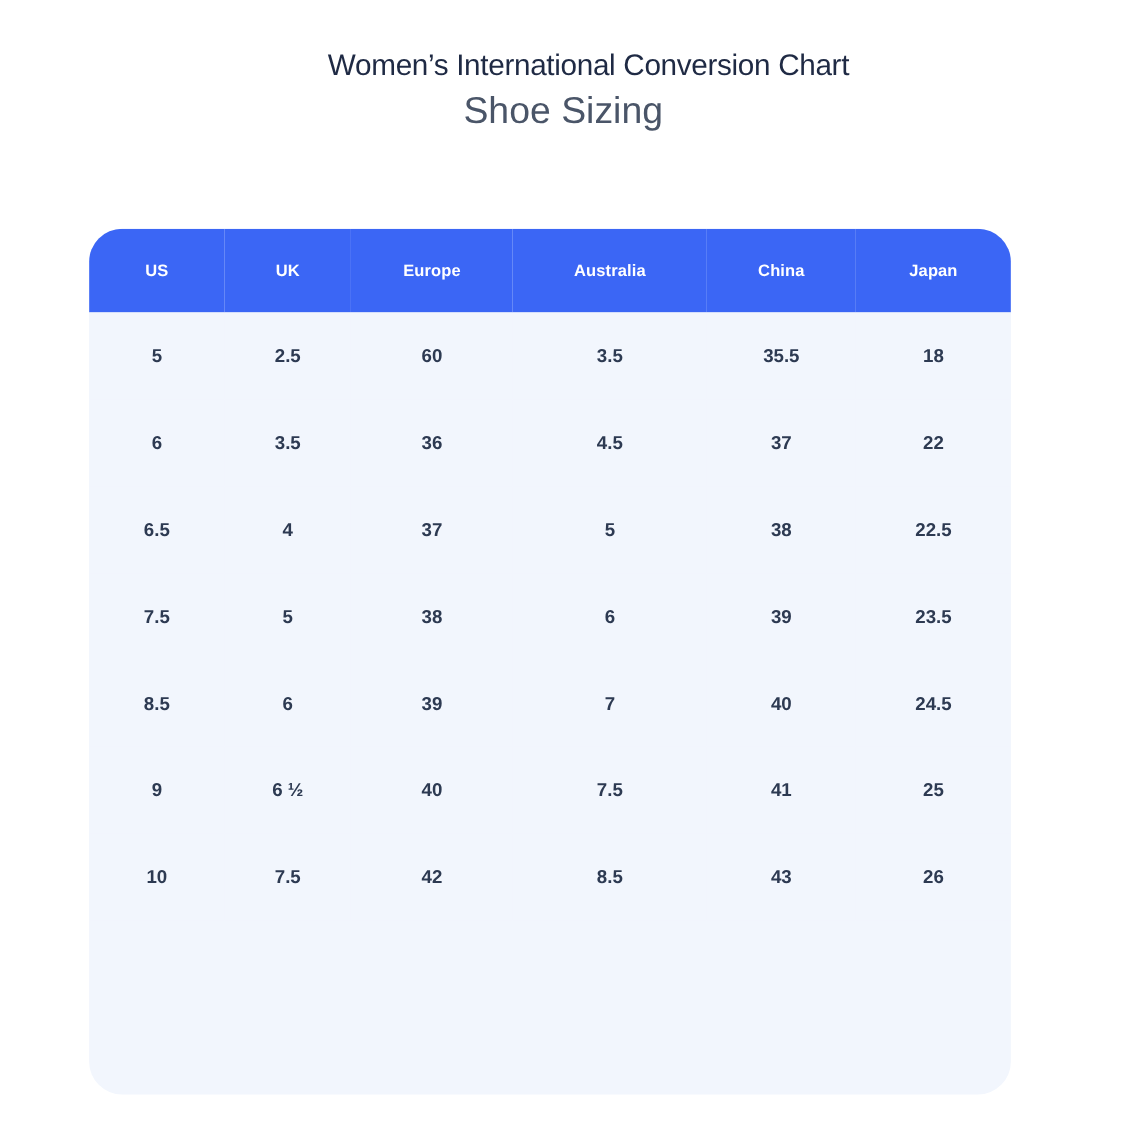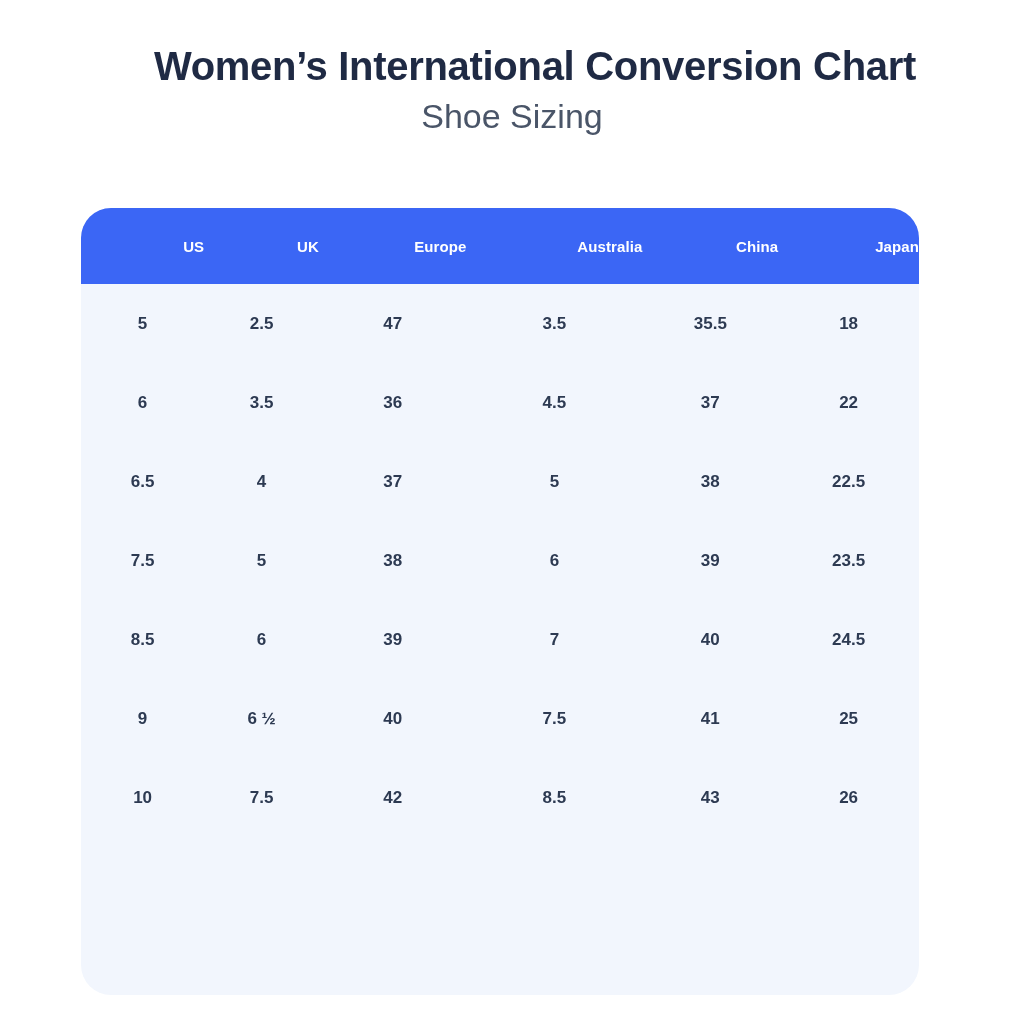--- a/index.html
+++ b/index.html
@@ -27,22 +27,22 @@
   .heading {
     position: absolute;
     left: 0;
     top: 44px;
     width: 1024px;
     text-align: center;
   }
 
   .chart-title {
     margin: 0;
-    font-size: 40px;
-    font-weight: 700;
+    font-size: 27px;
+    font-weight: 400;
     letter-spacing: -0.3px;
     color: #1f2a44;
     line-height: 1.14;
     white-space: nowrap;
     padding-left: 46px;
   }
 
   .chart-subtitle {
     margin: 6px 0 16px 0;
     font-size: 34px;
@@ -72,21 +72,21 @@
 
   table.size-table thead tr {
     background: #3b66f5;
   }
 
   table.size-table th {
     height: 76px;
     color: #ffffff;
     font-size: 15px;
     font-weight: 700;
-    text-align: right;
+    text-align: center;
     vertical-align: middle;
     padding: 0;
     border: 0;
     letter-spacing: 0.1px;
   }
 
   table.size-table td {
     height: 79px;
     color: #2d3a52;
     font-size: 17px;
@@ -133,21 +133,21 @@
           <th>Europe</th>
           <th>Australia</th>
           <th>China</th>
           <th>Japan</th>
         </tr>
       </thead>
       <tbody>
         <tr>
           <td>5</td>
           <td>2.5</td>
-          <td>47</td>
+          <td>60</td>
           <td>3.5</td>
           <td>35.5</td>
           <td>18</td>
         </tr>
         <tr>
           <td>6</td>
           <td>3.5</td>
           <td>36</td>
           <td>4.5</td>
           <td>37</td>

